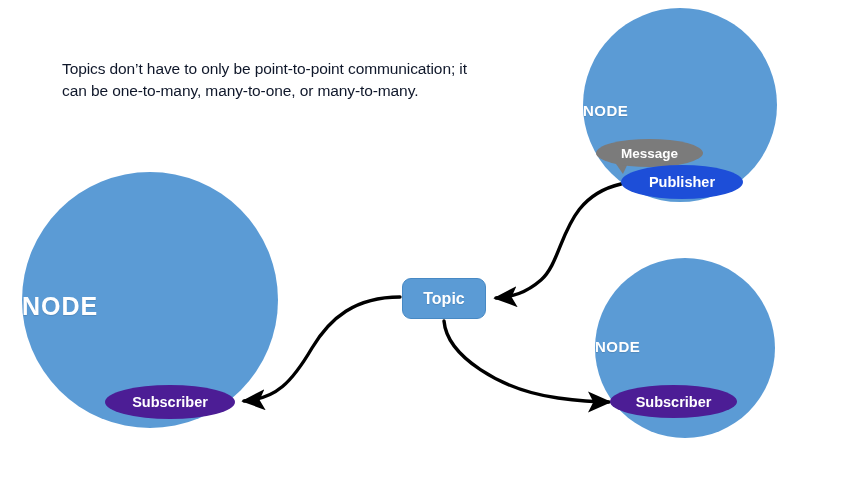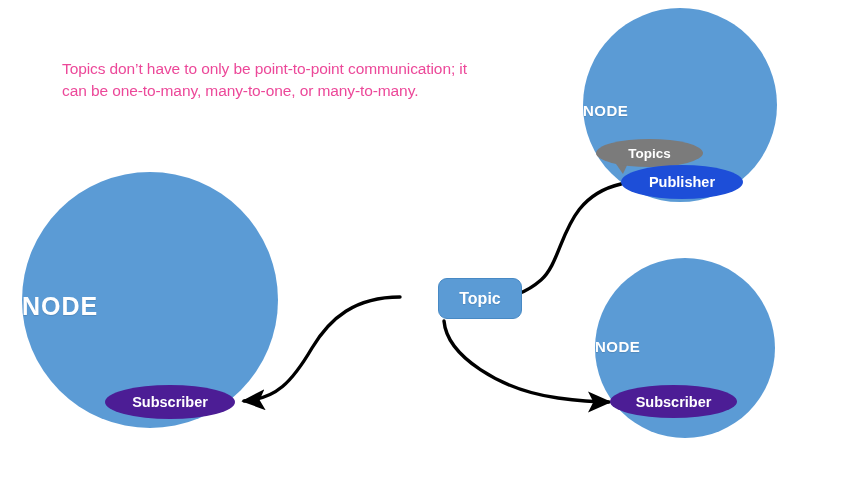--- a/index.html
+++ b/index.html
@@ -18,21 +18,21 @@
     overflow: hidden;
   }
   
   #caption {
     position: absolute;
     left: 62px;
     top: 58px;
     width: 420px;
     font-size: 15.5px;
     line-height: 1.45;
-    color: #ec4899;
+    color: #0f172a;
     letter-spacing: -0.1px;
     white-space: pre-line;
   }
   
   .node-circle {
     position: absolute;
     border-radius: 50%;
     background: #5B9BD5;
   }
   #node-left  { left: 22px;  top: 172px; width: 256px; height: 256px; }
@@ -107,21 +107,20 @@
     border: 1px solid #4789c4;
     border-radius: 9px;
     display: flex;
     align-items: center;
     justify-content: center;
     color: #ffffff;
     font-weight: bold;
     font-size: 16px;
     box-sizing: border-box;
     text-shadow: 0 1px 1px rgba(0,0,0,0.12);
-    margin-left: 36px;
   }
 
   
   #connectors {
     position: absolute;
     left: 0; top: 0;
     width: 854px;
     height: 480px;
     pointer-events: none;
   }
@@ -157,21 +156,21 @@
   <div class="node-label" id="node-left-label">NODE</div>
   <div class="pill pill-green" id="sub-left">
     <span>Subscriber</span>
   </div>
 
   <div class="node-circle" id="node-tr"></div>
   <div class="node-label" id="node-tr-label">NODE</div>
 
   <div id="message-tail"></div>
   <div class="pill pill-gray" id="message">
-    <span>Topics</span>
+    <span>Message</span>
   </div>
 
   <div class="pill pill-orange" id="publisher">
     <span>Publisher</span>
   </div>
 
   <div class="node-circle" id="node-br"></div>
   <div class="node-label" id="node-br-label">NODE</div>
   <div class="pill pill-green" id="sub-br">
     <span>Subscriber</span>

